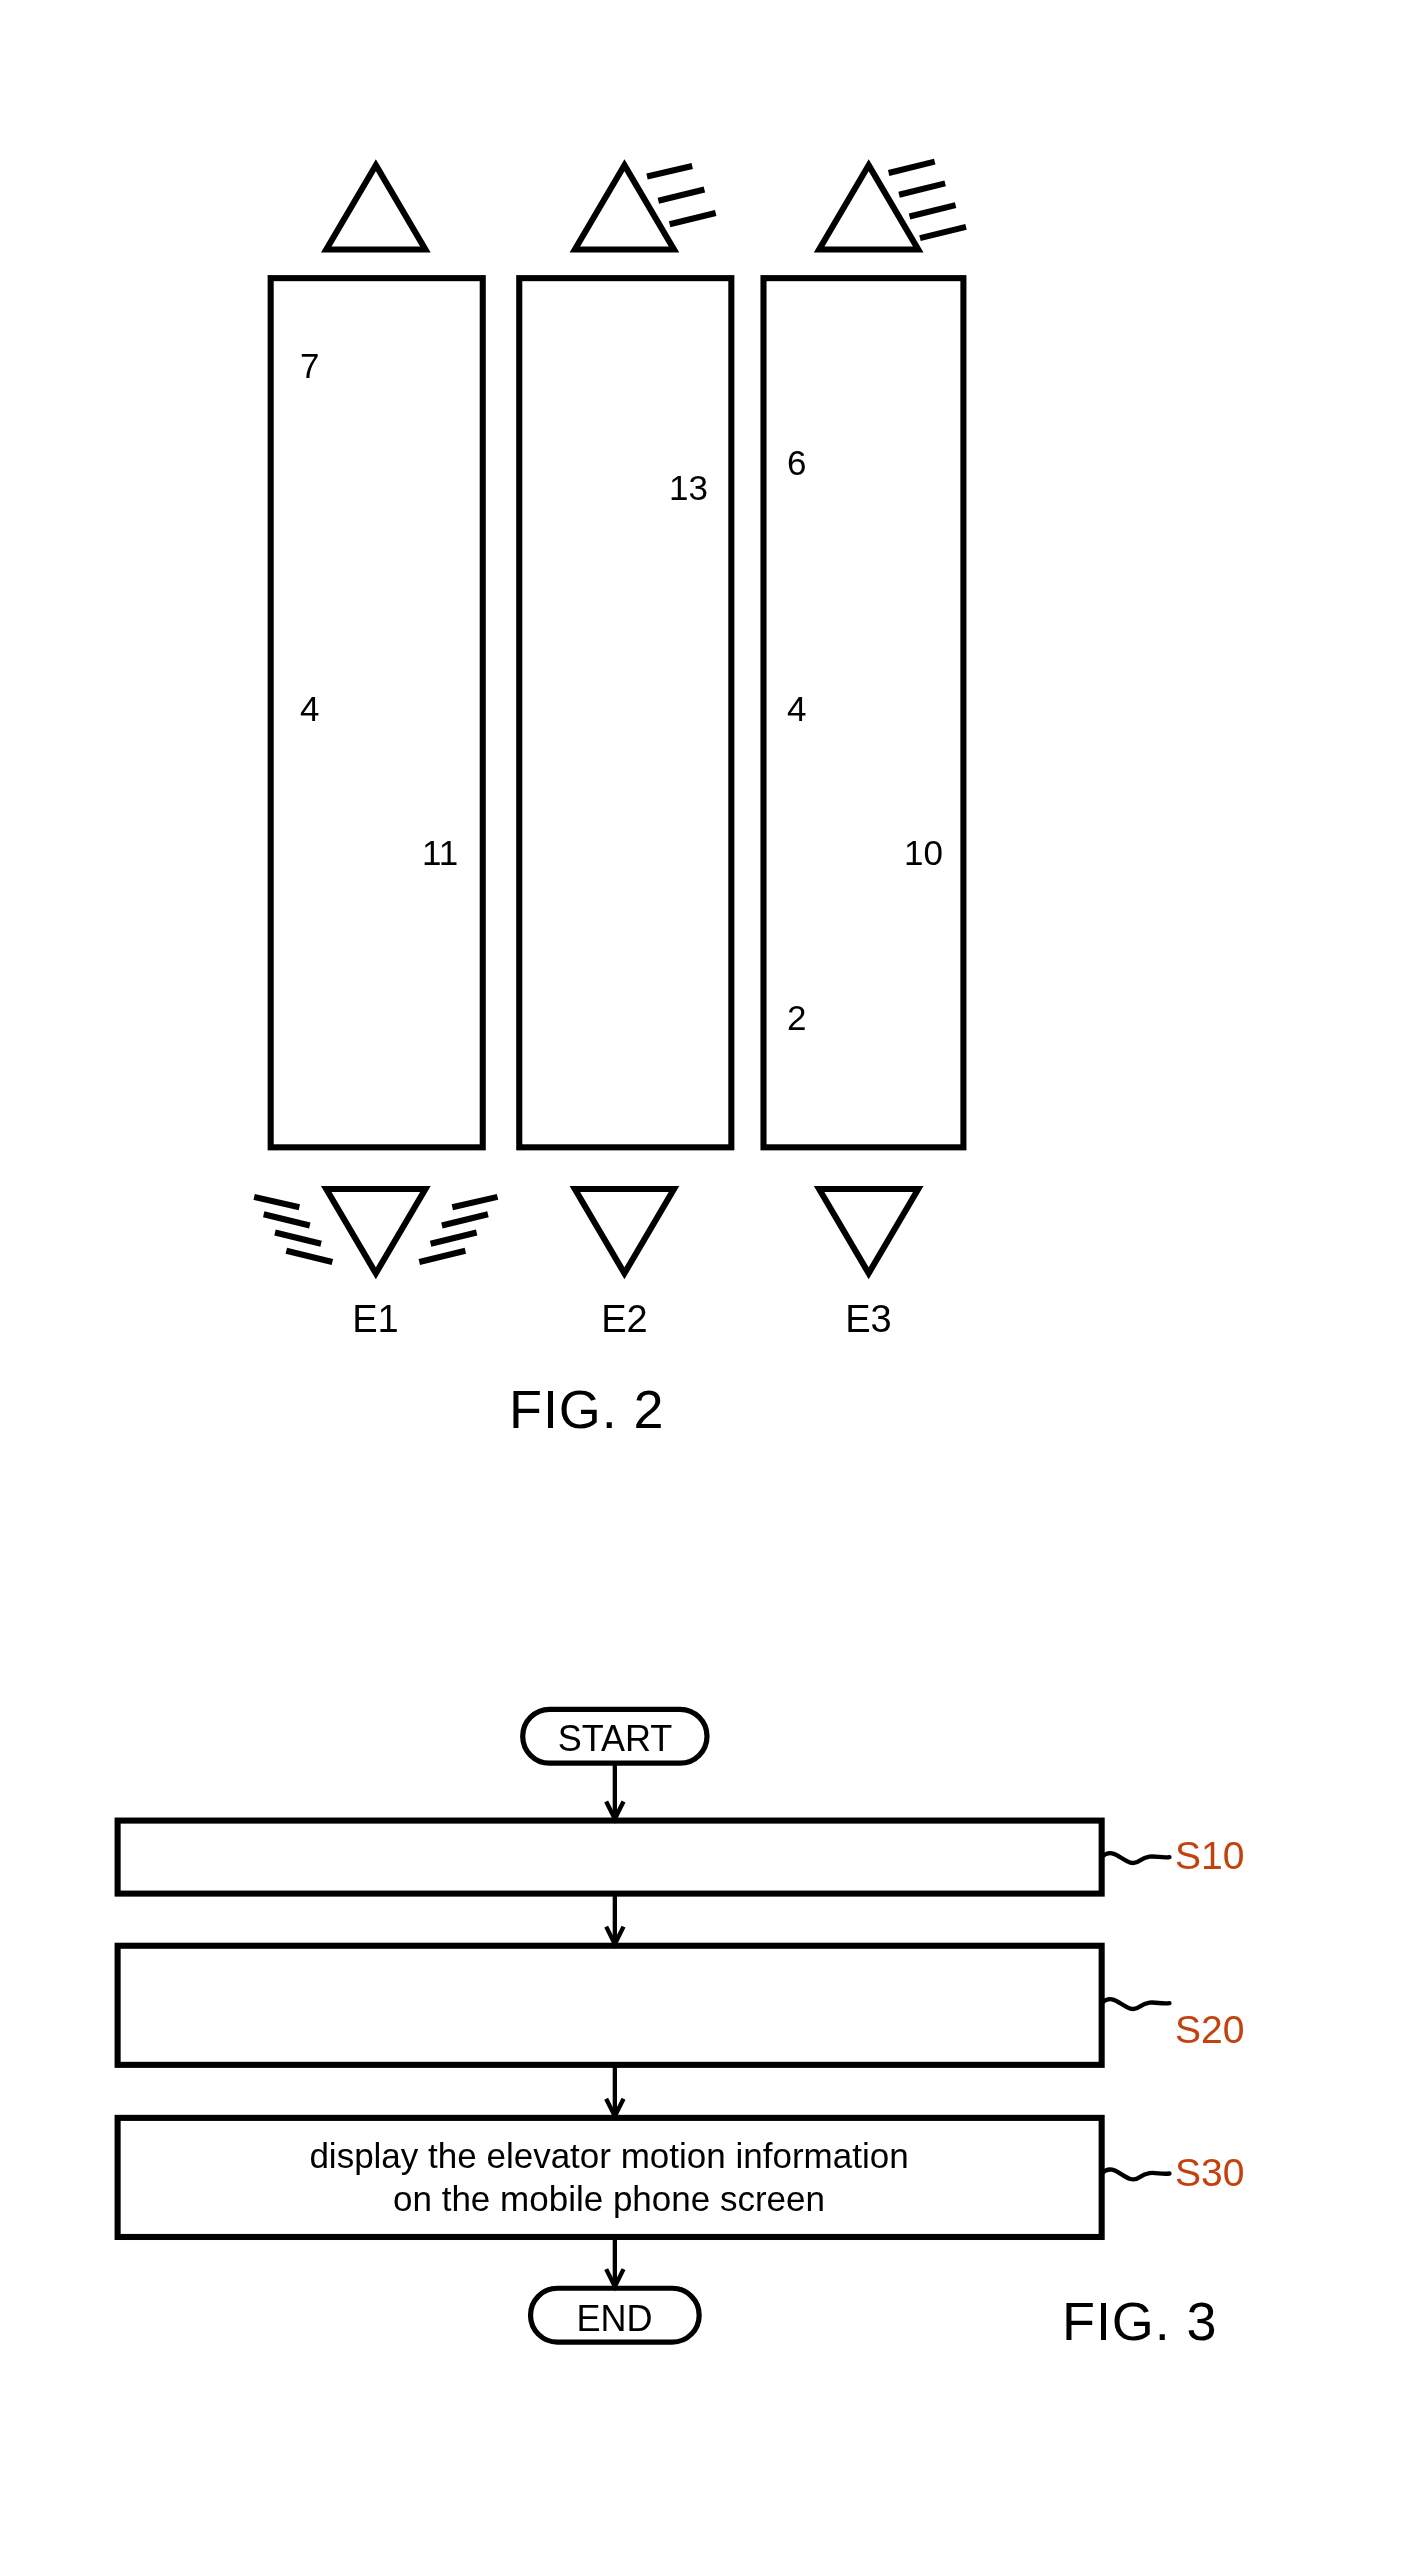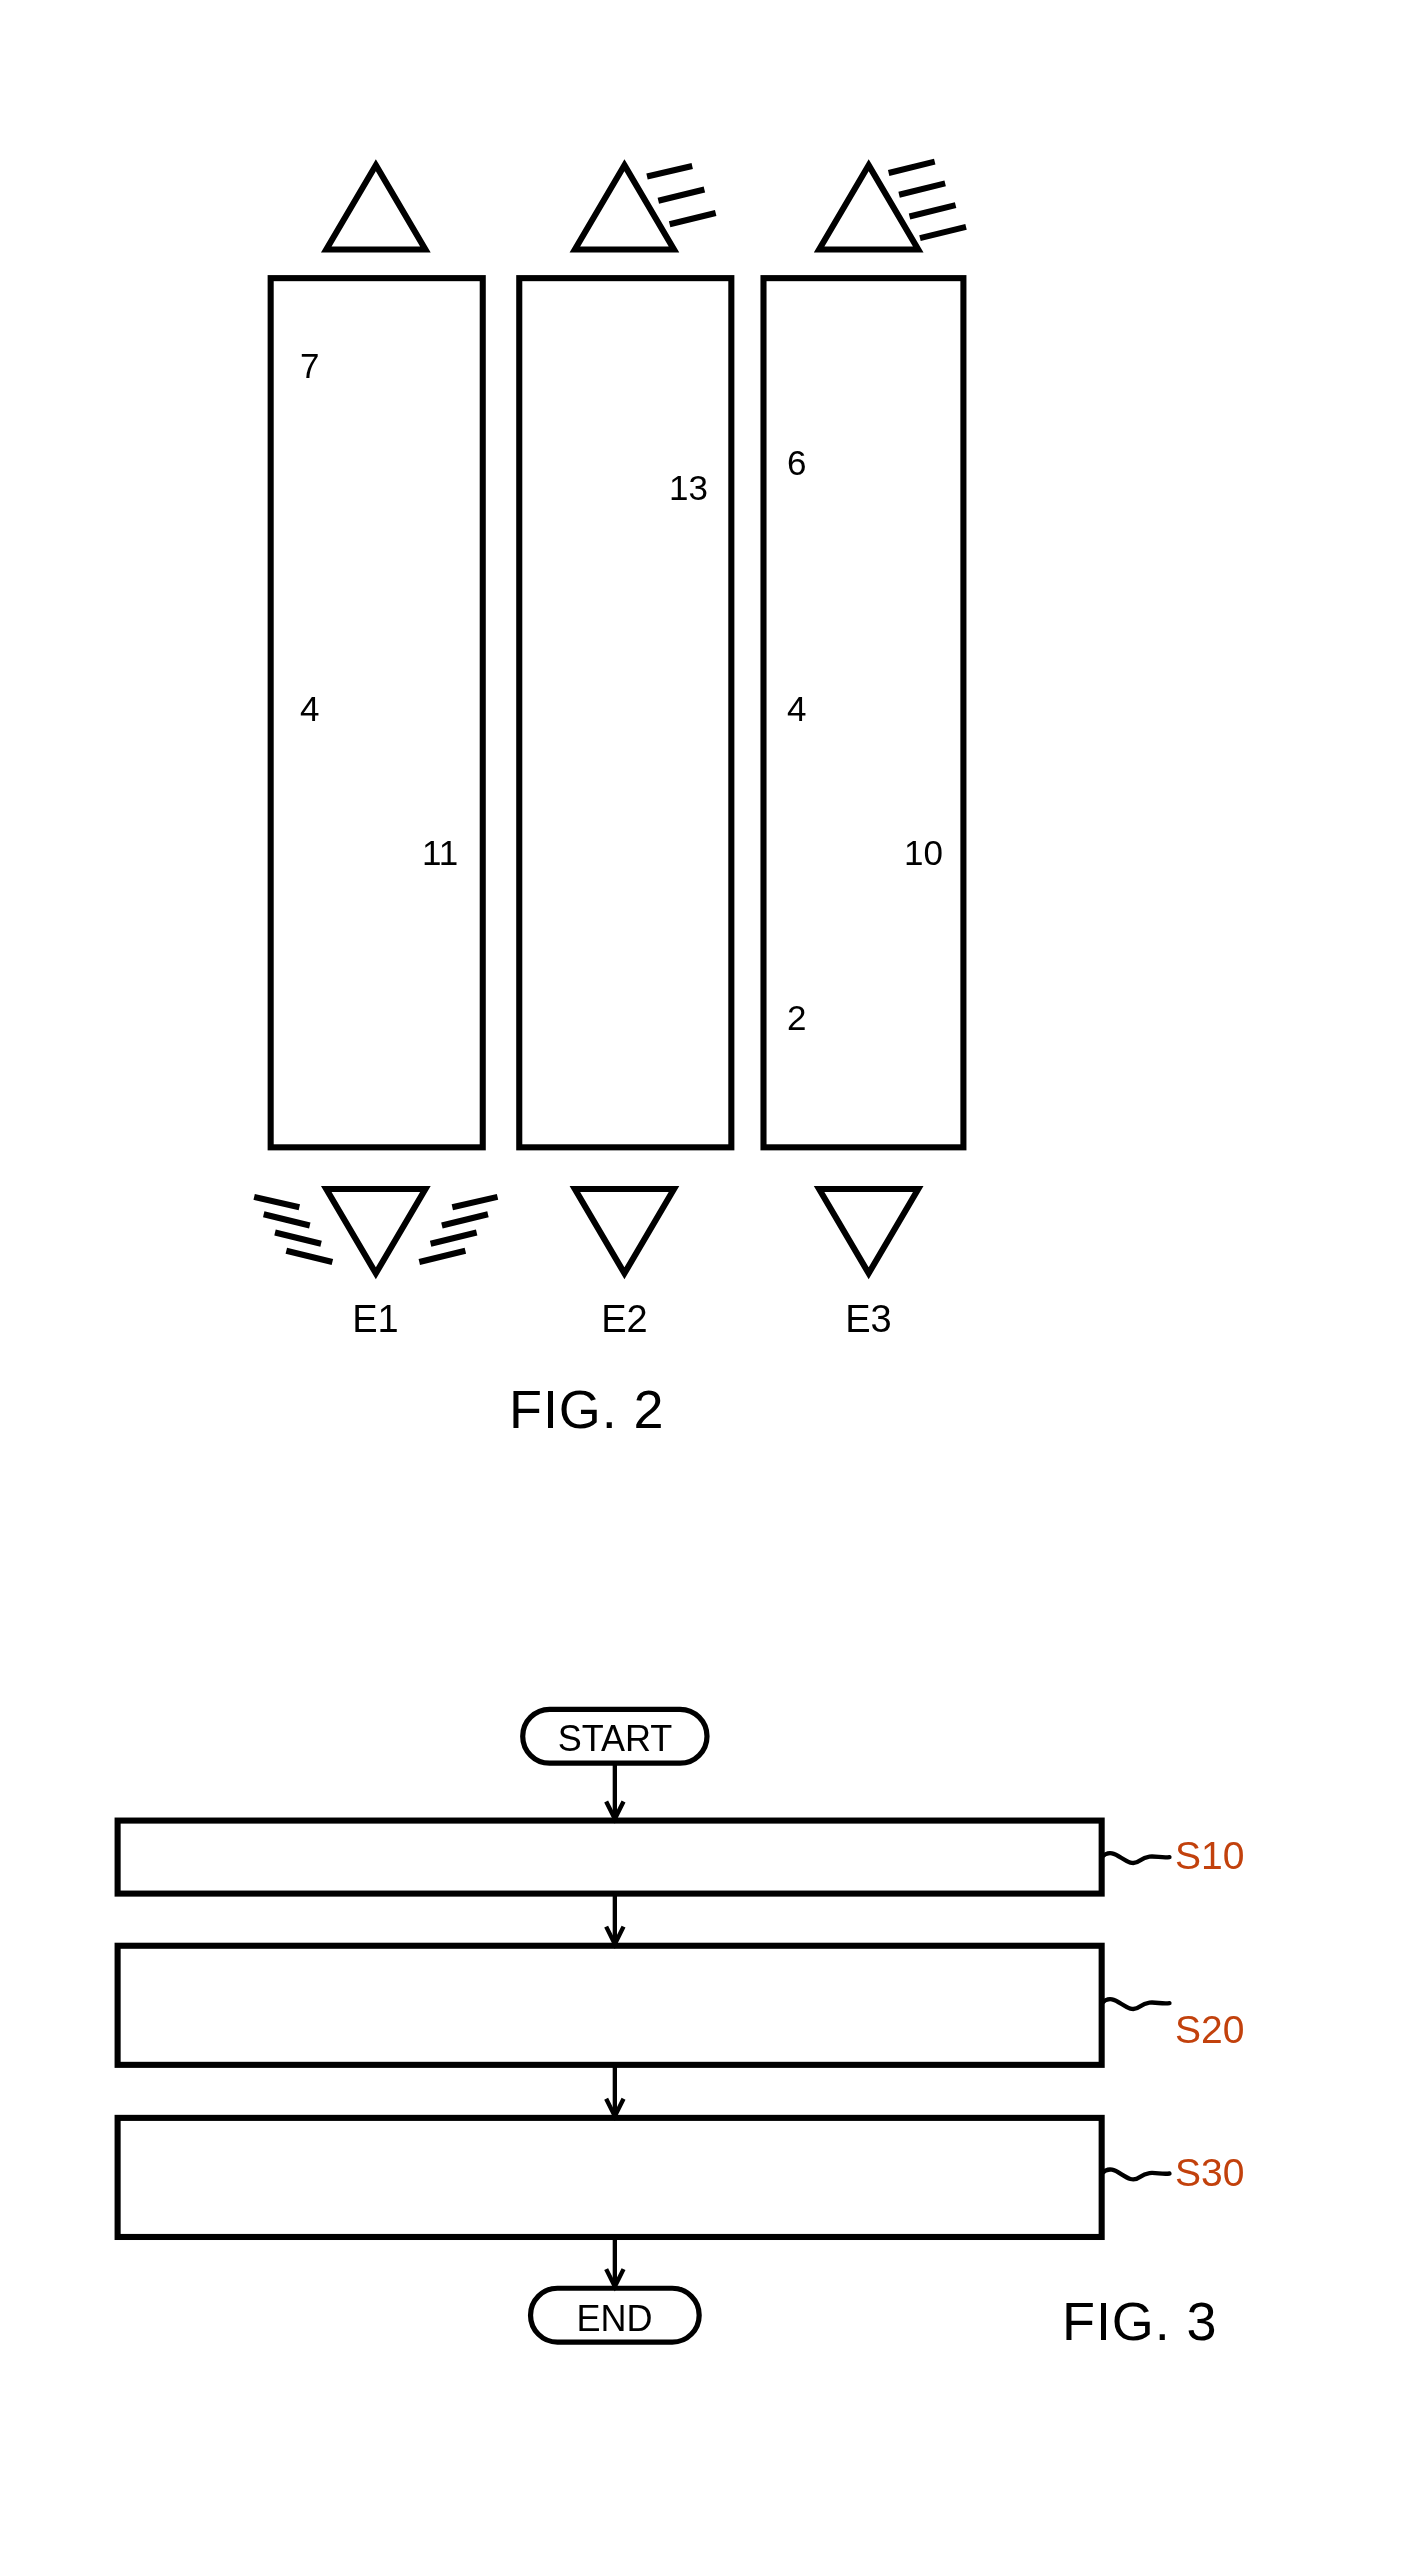--- a/index.html
+++ b/index.html
@@ -204,20 +204,22 @@
 
     <rect x="610" y="832" width="194" height="62" rx="31" ry="31" fill="none" stroke="#000" stroke-width="6"></rect>
   </svg>
 
   <span class="term-text" style="left:523px; top:156px; width:184px;">START</span>
 
   <span class="term-text" style="left:530px; top:736px; width:169px;">END</span>
 
 
 
+  <span class="step-text" style="left:117px; top:569px; width:984px;">display the elevator motion information
+on the mobile phone screen</span>
 
   <span class="step-tag" style="left:1175px; top:271px;">S10</span>
 
   <span class="step-tag" style="left:1175px; top:417px;margin-top:28px;">S20</span>
 
   <span class="step-tag" style="left:1175px; top:588px;">S30</span>
 
   <span class="fig-caption" style="left:1062px; top:729px;">FIG. 3</span>
 </div>
 

